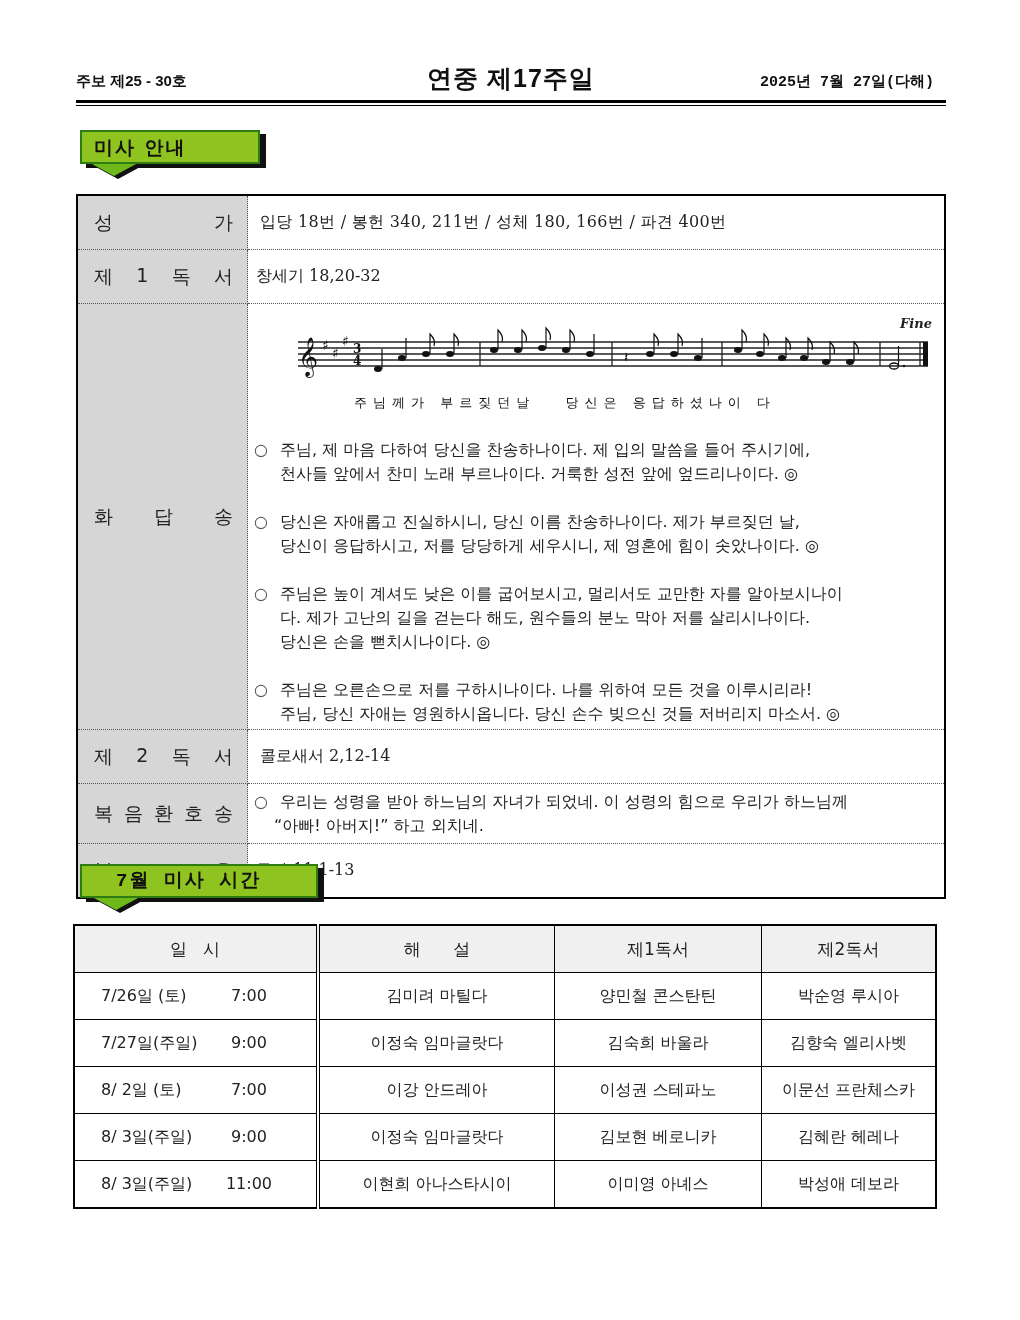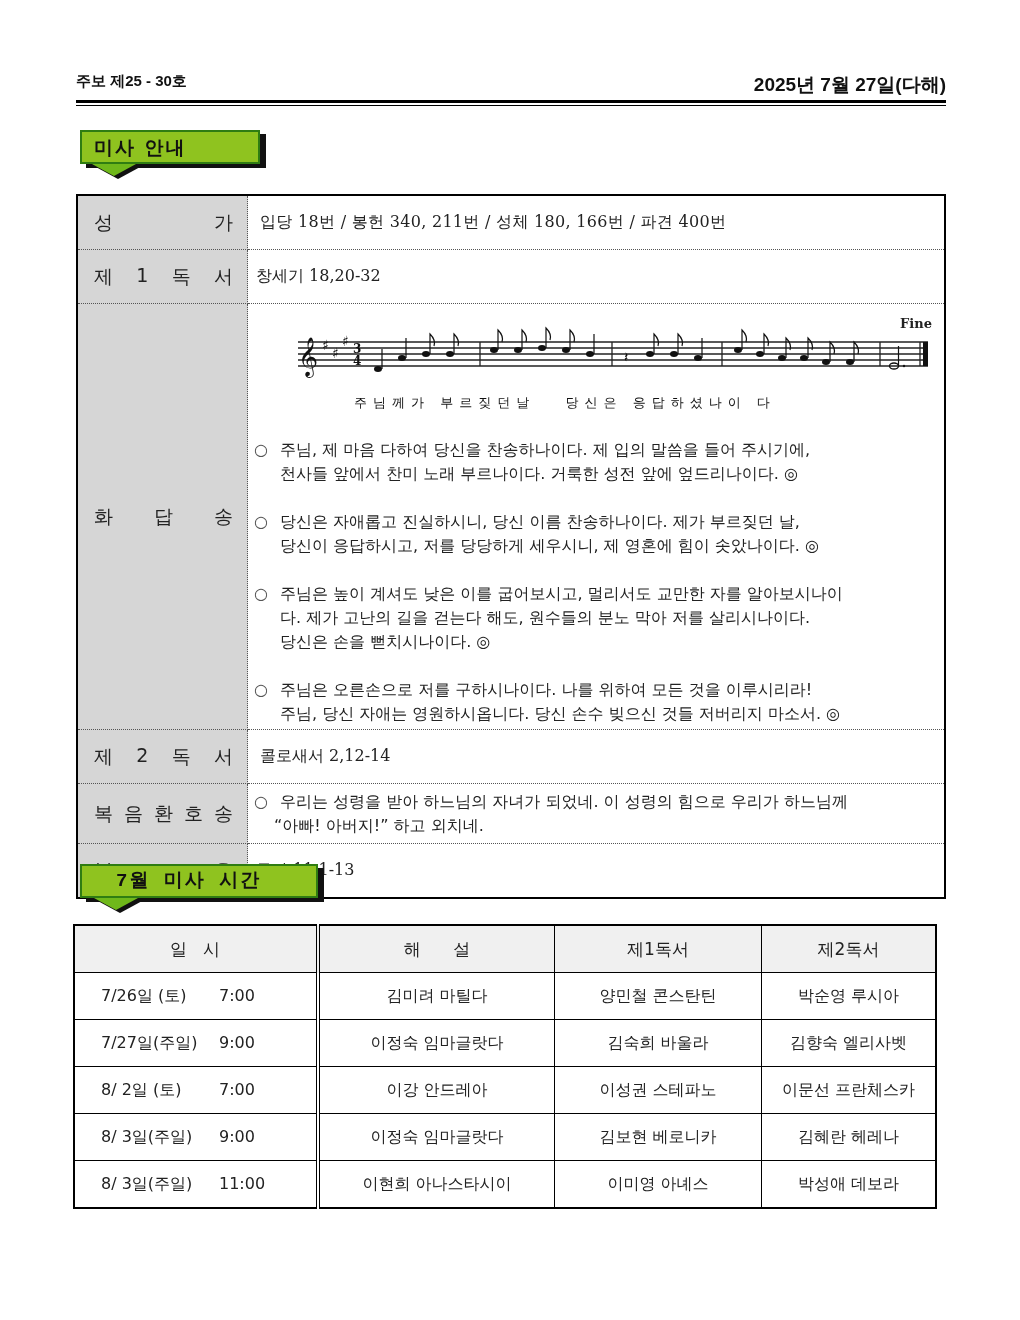--- a/index.html
+++ b/index.html
@@ -1,20 +1,20 @@
 <!DOCTYPE html>
 <html><head>
 <meta charset="utf-8">
 <style>
   html, body { margin:0; padding:0; background:#ffffff; }
   body { width:1020px; height:1320px; position:relative; font-family:"DejaVu Sans", sans-serif; color:#111; overflow:hidden; }
   .header { position:absolute; left:76px; top:62px; width:870px; height:40px; }
   .hdr-left { position:absolute; left:0; top:10px; font-size:15px; font-weight:bold; font-family:"Liberation Sans", sans-serif;text-align:right; }
   .hdr-title { position:absolute; left:0; width:100%; top:0; text-align:center; font-size:25px; font-weight:bold; font-family:"Liberation Sans", sans-serif; letter-spacing:1px; }
-  .hdr-right { position:absolute; right:0; top:10px; font-size:19px; font-weight:bold; font-family:Liberation Sans, sans-serif; }
+  .hdr-right { position:absolute; right:12px; top:10px; font-size:15px; font-weight:bold; font-family:Liberation Mono, monospace; }
   .hdr-rule { position:absolute; left:76px; top:100px; width:870px; height:3px; background:#000; }
   .hdr-rule2 { position:absolute; left:76px; top:105px; width:870px; height:1px; background:#000; }
 
   .banner { position:absolute; }
   .banner .shadow { position:absolute; background:#111; }
   .banner .box { position:absolute; left:0; top:0; background:#8fc31f; border:2px solid #2f7d12; box-sizing:border-box; font-family:"DejaVu Sans", sans-serif; font-weight:bold; font-size:19px; color:#111; padding-left:12px; line-height:30px; letter-spacing:2px; }
   .banner .arrow { position:absolute; width:0; height:0; border-left:22px solid transparent; border-right:22px solid transparent; border-top:12px solid #6fb81a; }
   .banner .arrow-sh { position:absolute; width:0; height:0; border-left:24px solid transparent; border-right:24px solid transparent; border-top:13px solid #111; }
 
   table.info { position:absolute; left:76px; top:194px; width:870px; border-collapse:collapse; border:2px solid #000; }
@@ -29,27 +29,28 @@
 
   .score { position:relative; width:660px; height:70px; margin:14px 0 0 24px; }
   .lyrics { font-weight:normal; font-size:13px; letter-spacing:6px; margin:6px 0 0 100px; color:#111; }
 
   table.sched { position:absolute; left:73px; top:924px; width:864px; border-collapse:collapse; border:2px solid #000; font-family:"DejaVu Sans", sans-serif; }
   table.sched th, table.sched td { border:1px solid #000; text-align:center; font-size:16px; height:44px; color:#222; font-weight:normal; }
   table.sched th { background:#f0f0f0; font-size:17px; }
   table.sched .c0 { width:214px; border-right:4px double #000; text-align:left; padding-left:26px; }
   table.sched th.c0 { text-align:center; padding-left:0; }
   .dt { display:inline-block; width:118px; }
-  .tm { display:inline-block; width:60px; text-align:left; }
+  .tm { display:inline-block; width:60px; text-align:center; }
 </style>
 </head>
 <body>
 
 <div class="header">
   <div class="hdr-left">주보 제25 - 30호</div>
+  <div class="hdr-title">연중 제17주일</div>
   <div class="hdr-right">2025년 7월 27일(다해)</div>
 </div>
 <div class="hdr-rule"></div>
 <div class="hdr-rule2"></div>
 
 <div class="banner" style="left:80px; top:130px;">
   <div class="shadow" style="left:6px; top:4px; width:180px; height:34px;"></div>
   <div class="box" style="width:180px; height:34px;">미사 안내</div>
   <div class="arrow-sh" style="left:14px; top:36px;"></div>
   <div class="arrow" style="left:12px; top:34px;"></div>
@@ -143,21 +144,21 @@
                 <path d="M530 40 V20 q6 6 4 12" stroke="#111" stroke-width="1.2" fill="none"></path>
             <ellipse cx="548" cy="44" rx="4" ry="3"></ellipse>
                 <path d="M552 44 V24 q6 6 4 12" stroke="#111" stroke-width="1.2" fill="none"></path>
             <ellipse cx="572" cy="44" rx="4" ry="3"></ellipse>
                 <path d="M576 44 V24 q6 6 4 12" stroke="#111" stroke-width="1.2" fill="none"></path>
             <ellipse cx="616" cy="48" rx="4.5" ry="3" fill="none" stroke="#111" stroke-width="1.3"></ellipse>
                 <line x1="620.5" y1="48" x2="620.5" y2="28" stroke="#111" stroke-width="1.2"></line>
                 <circle cx="626" cy="48" r="1.2"></circle>
           </g>
         </svg>
-        <span style="position:absolute; right:6px; top:-2px; font-weight:bold; font-size:13px; font-family:'DejaVu Serif', serif;">Fine</span>
+        <span style="position:absolute; right:6px; top:-2px; font-style:italic; font-weight:bold; font-size:13px; font-family:'DejaVu Serif', serif;">Fine</span>
       </div>
       <div class="lyrics" style="white-space:pre;">주님께가 부르짖던날   당신은 응답하셨나이 다</div>
       <div style="height:26px;"></div>
       <div class="verse">
         <span class="bullet">○</span>
         <div>
           <div>주님, 제 마음 다하여 당신을 찬송하나이다. 제 입의 말씀을 들어 주시기에,</div>
           <div>천사들 앞에서 찬미 노래 부르나이다. 거룩한 성전 앞에 엎드리나이다. ◎</div>
         </div>
       </div>

